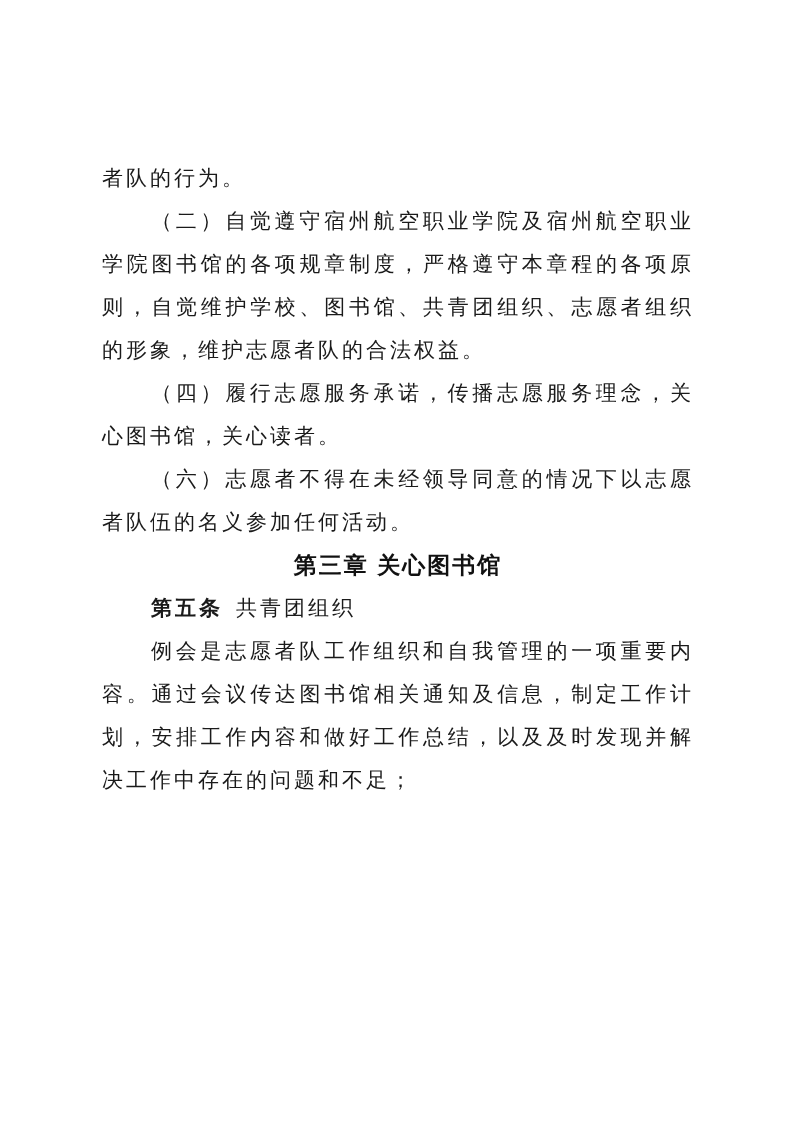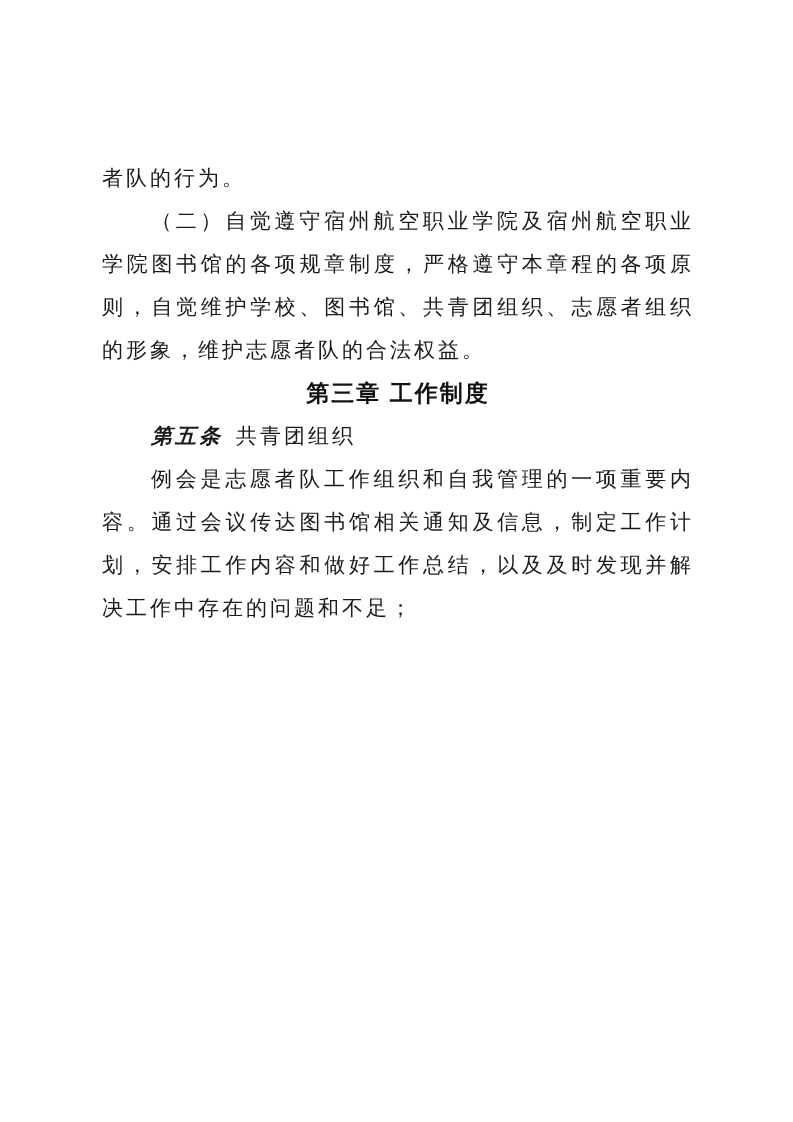--- a/index.html
+++ b/index.html
@@ -44,37 +44,38 @@
   }
   .article-line {
     margin: 0;
     line-height: 43px;
     letter-spacing: 3px;
     text-indent: 49px;
   }
   .article-label {
     font-weight: bold;
     margin-right: 13px;
-    font-style: italic;
   }
 </style>
 </head>
 <body>
 
 <div class="page">
 
   <p class="para">者队的行为。</p>
 
   <p class="para indent">（二）自觉遵守宿州航空职业学院及宿州航空职业学院图书馆的各项规章制度，严格遵守本章程的各项原则，自觉维护学校、图书馆、共青团组织、志愿者组织的形象，维护志愿者队的合法权益。</p>
 
 
+  <p class="para indent">（四）履行志愿服务承诺，传播志愿服务理念，关心图书馆，关心读者。</p>
 
 
+  <p class="para indent">（六）志愿者不得在未经领导同意的情况下以志愿者队伍的名义参加任何活动。</p>
 
-  <h2 class="chapter-heading">第三章 工作制度</h2>
+  <h2 class="chapter-heading">第三章 关心图书馆</h2>
 
   <p class="article-line">
     <span class="article-label">第五条</span><span>共青团组织</span>
   </p>
 
   <p class="para indent">例会是志愿者队工作组织和自我管理的一项重要内容。通过会议传达图书馆相关通知及信息，制定工作计划，安排工作内容和做好工作总结，以及及时发现并解决工作中存在的问题和不足；</p>
 
 </div>
 
 </body></html>

